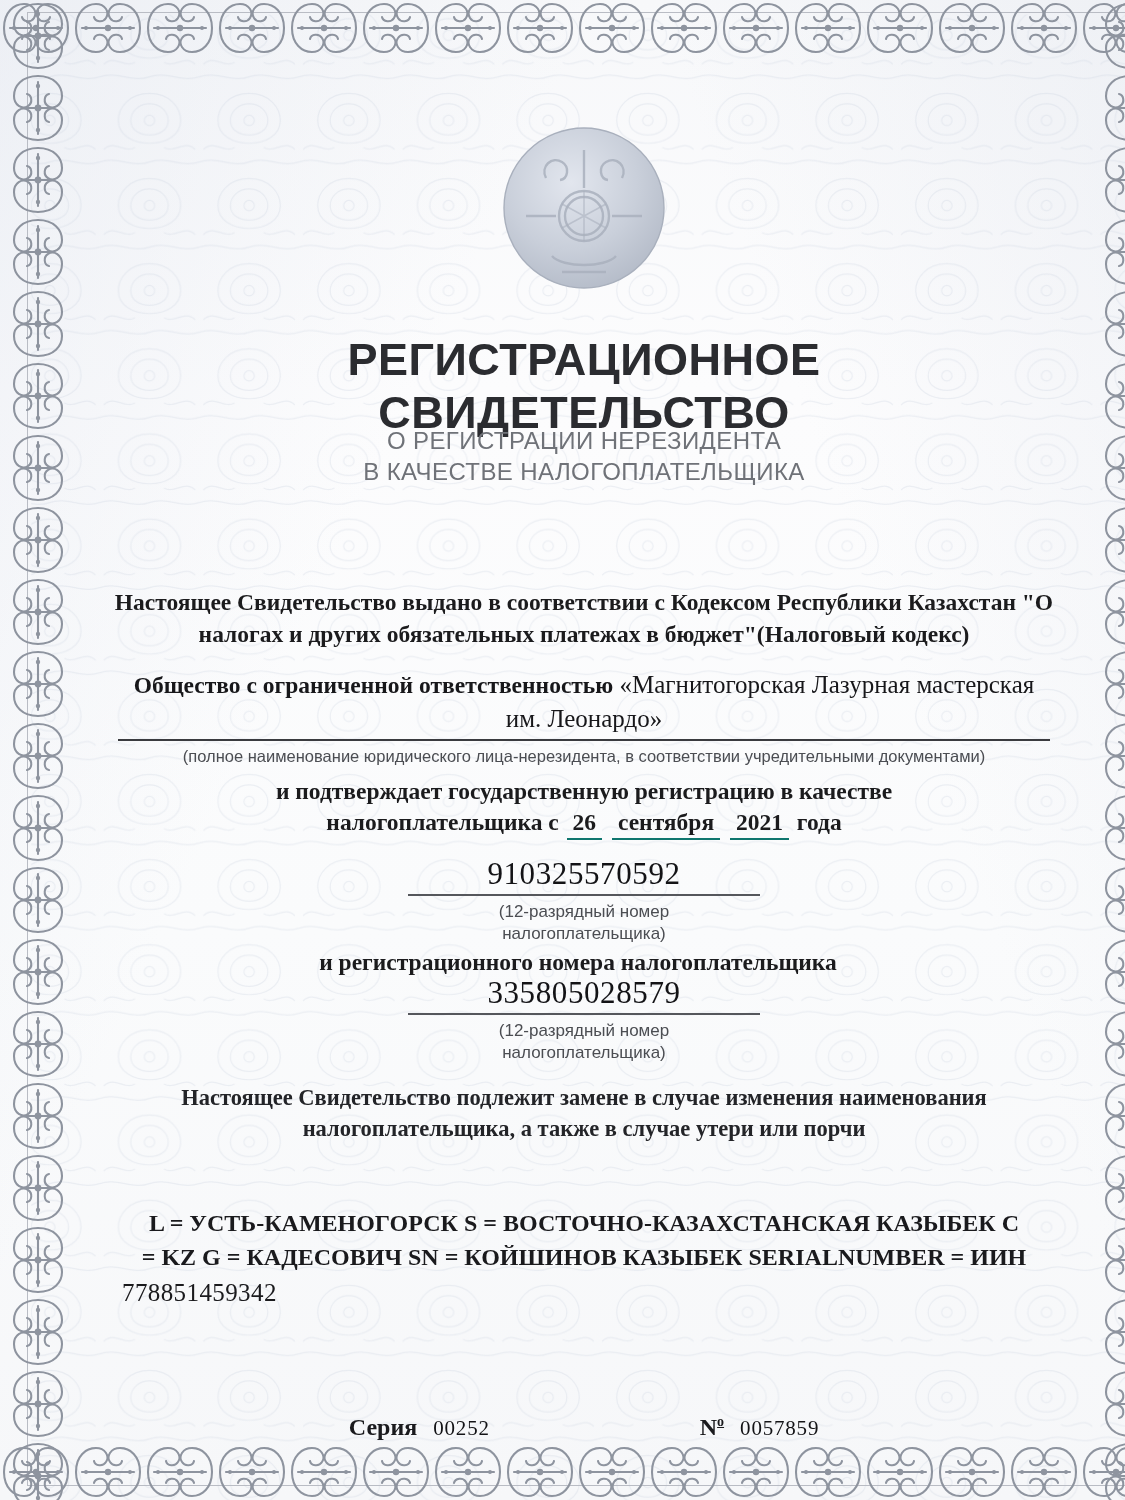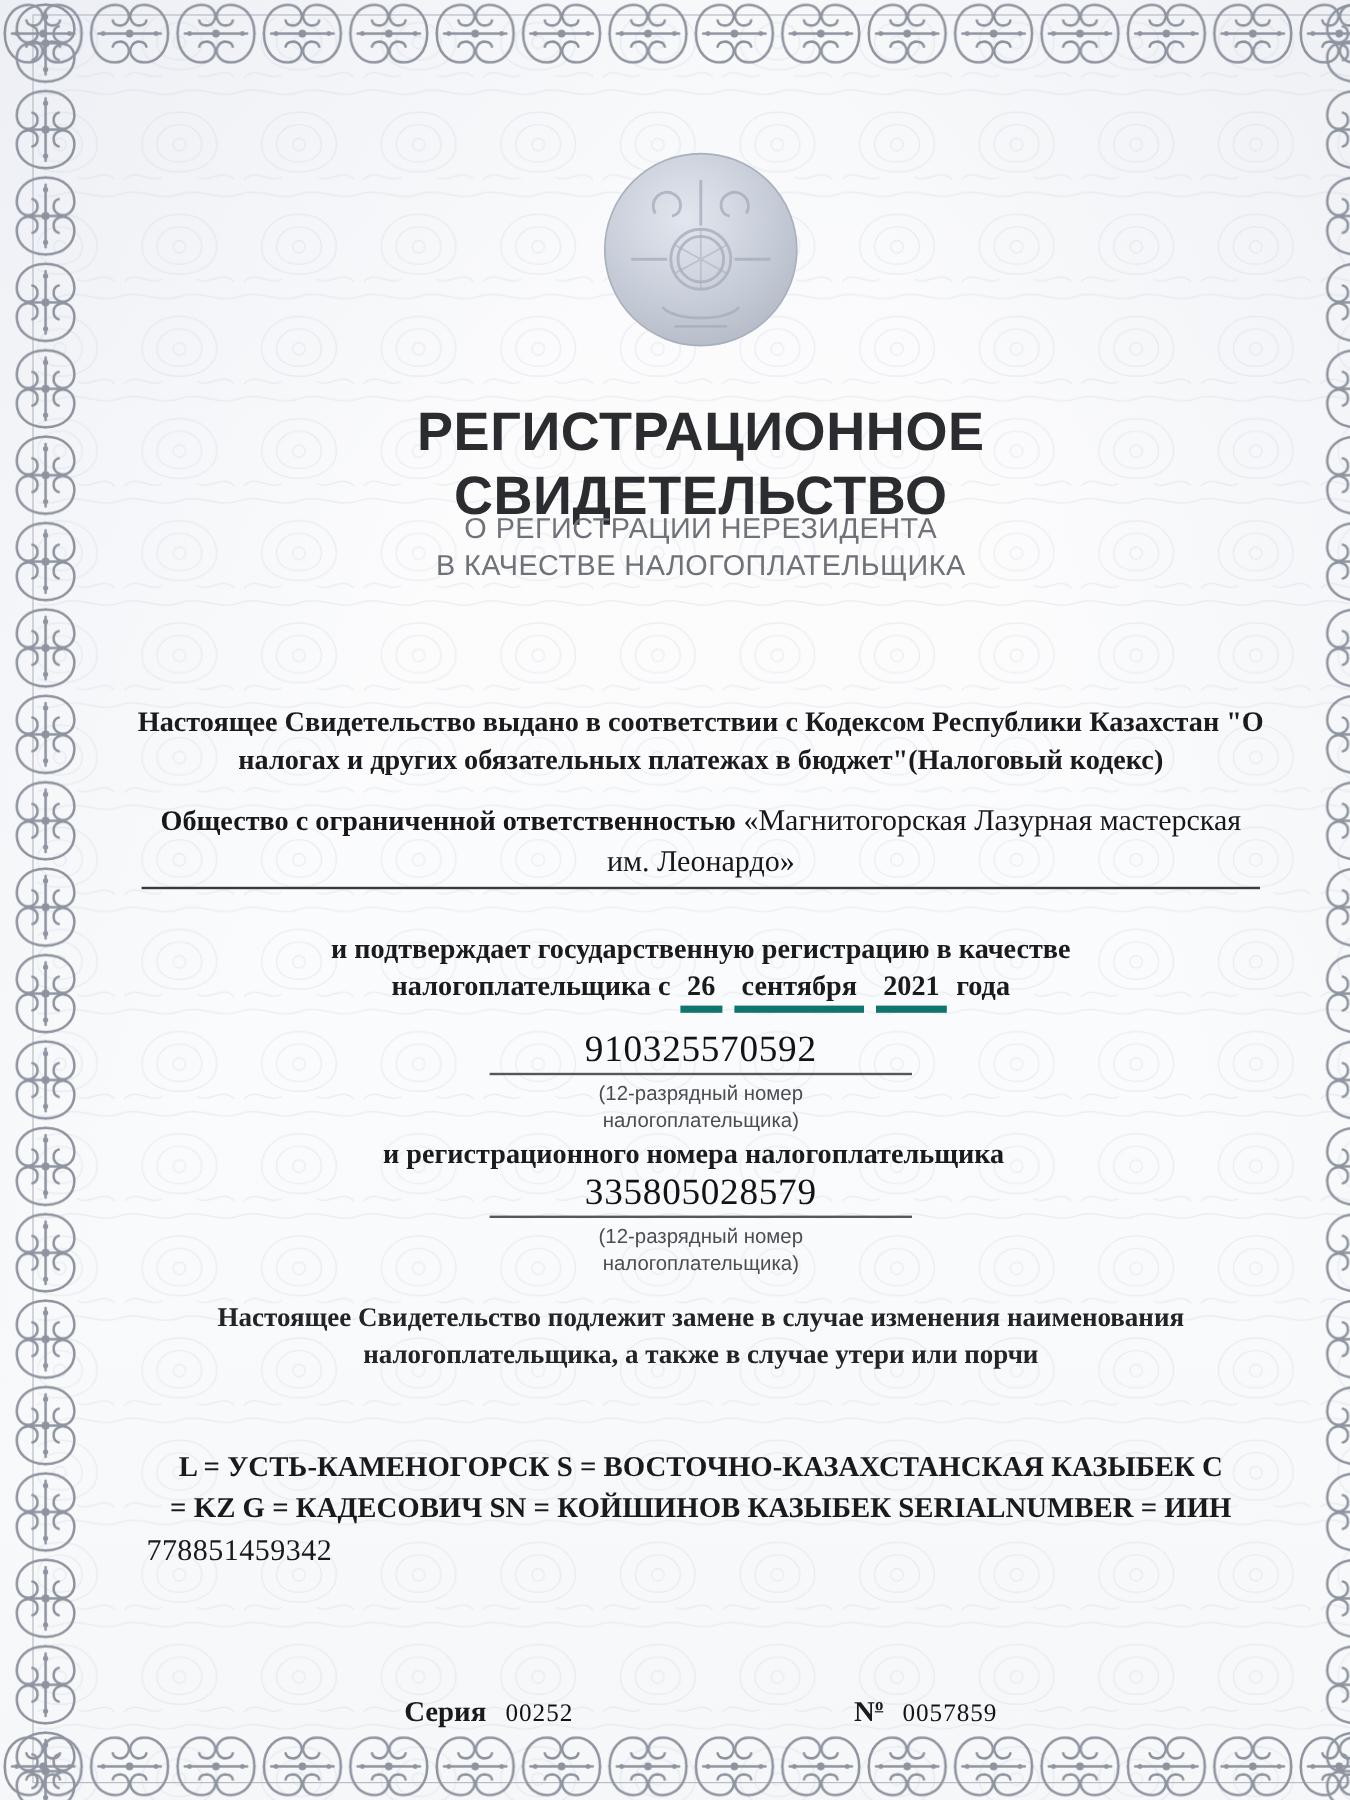--- a/index.html
+++ b/index.html
@@ -159,21 +159,21 @@
     top: 776px;
     text-align: center;
     font-weight: bold;
     font-size: 23.5px;
     line-height: 31px;
     color: #1b1b1d;
   }
   .confirm .row { display: block; }
   .ins {
     display: inline-block;
-    border-bottom: 6px solid #0f766e;
+    border-bottom: 2px solid #0f766e;
     padding: 0 6px;
     margin: 0 2px;
   }
 
   
   .idblock {
     position: absolute;
     left: 0; right: 0;
     text-align: center;
   }
@@ -246,21 +246,20 @@
   }
 
   
   .footer {
     position: absolute;
     left: 0; right: 0;
     top: 1414px;
     display: flex;
     justify-content: center;
     align-items: flex-start;
-    gap: 12px;
   }
   .footer .grp { display: flex; align-items: baseline; }
   .footer .lbl {
     font-weight: bold;
     font-size: 24px;
     color: #1a1a1d;
   }
   .footer .val {
     font-size: 21px;
     letter-spacing: .8px;
@@ -396,20 +395,21 @@
     </div>
 
     <p class="intro">Настоящее Свидетельство выдано в соответствии с Кодексом Республики Казахстан "О налогах и других обязательных платежах в бюджет"(Налоговый кодекс)</p>
 
     <div class="entity-block">
       <div class="entity-line">
         <span class="prefix">Общество с ограниченной ответственностью</span>
         <span class="name">«Магнитогорская Лазурная мастерская им. Леонардо»</span>
       </div>
       <div class="entity-rule"></div>
+      <div class="entity-caption">(полное наименование юридического лица-нерезидента, в соответствии учредительными документами)</div>
     </div>
 
     <div class="confirm">
       <span class="row">и подтверждает государственную регистрацию в качестве</span>
       <span class="row">
         <span>налогоплательщика с</span>
         <span class="ins">26</span>
         <span class="ins">сентября</span>
         <span class="ins">2021</span>
         <span>года</span>

